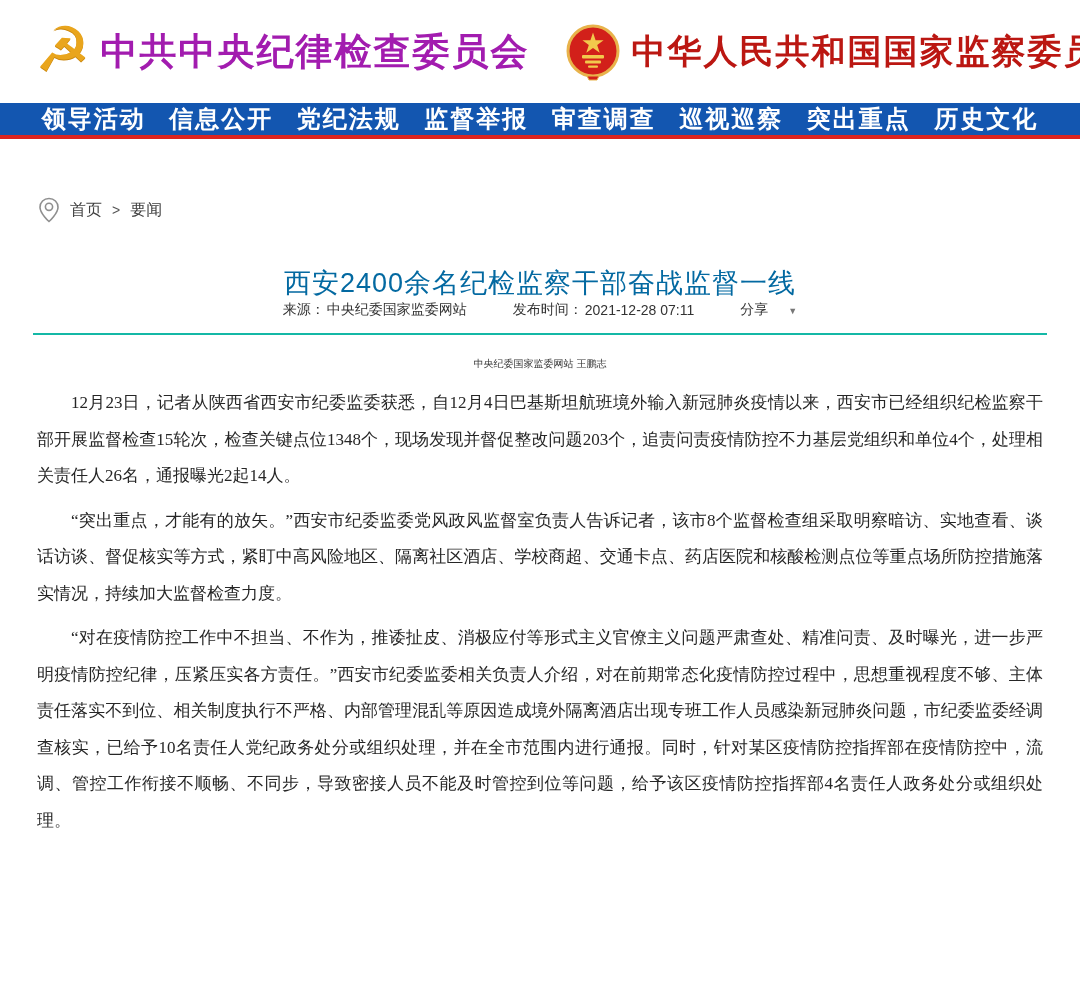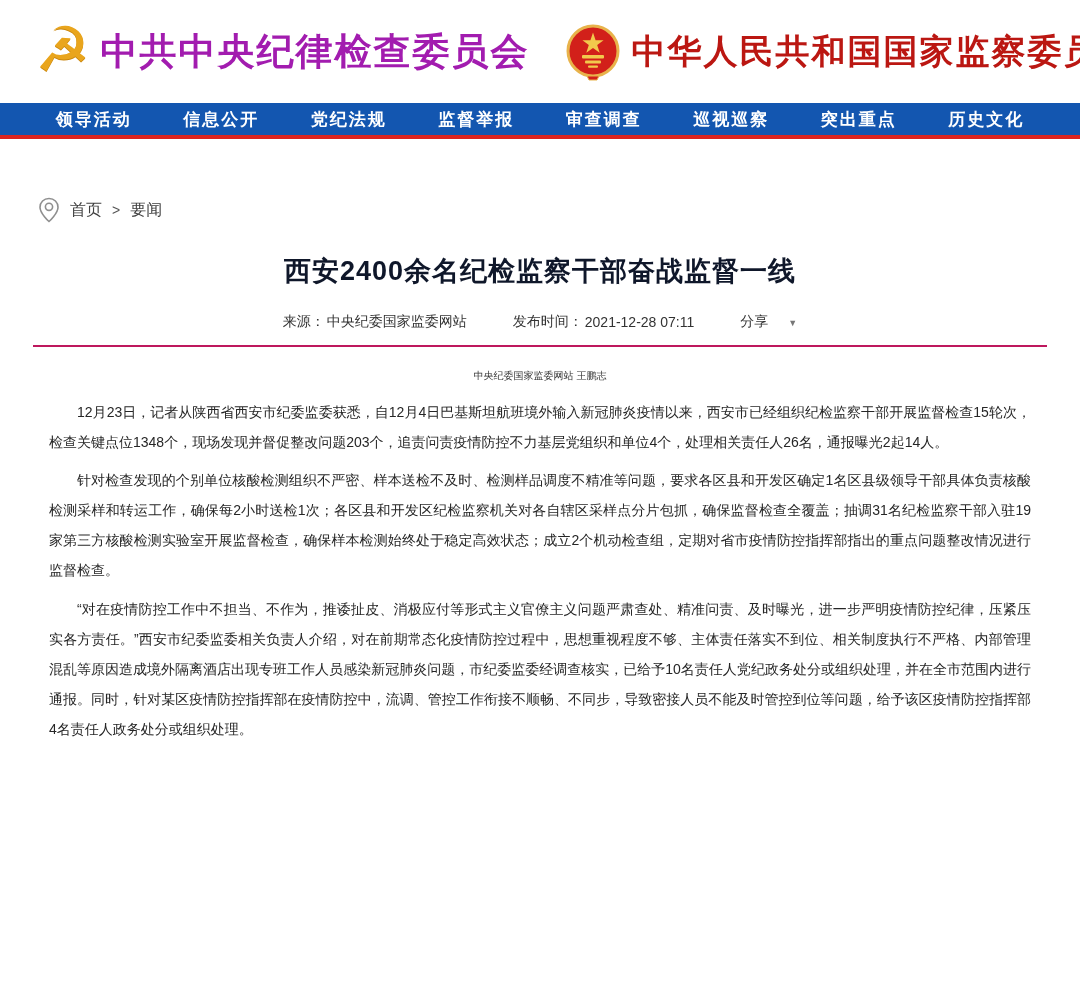--- a/index.html
+++ b/index.html
@@ -26,56 +26,56 @@
   .org-name.left  { font-size:37px; }
   .org-name.right { font-size:34px; color:#bb1712; }
 
   
   .main-nav {
     height:36px; background:#1356b0; border-bottom:4px solid #dc2420;
     display:flex; align-items:center; justify-content:space-around;
     padding:0 30px;
   }
   .nav-item {
-    color:#ffffff; font-size:17px; font-weight:bold; letter-spacing:2px;
+    color:#ffffff; font-size:24px; font-weight:bold; letter-spacing:2px;
     cursor:pointer; white-space:nowrap;
   }
 
   
   .breadcrumb {
     display:flex; align-items:center; gap:10px;
     padding:34px 0 0 38px; font-size:16px; color:#404040;margin-top:24px;
   }
   .breadcrumb .crumb { cursor:pointer; }
   .breadcrumb .sep { color:#555; font-size:14px; }
 
   
   .article { padding:0 33px; }
   .article-title {
-    text-align:center; color:#0f172a; font-size:27px; font-weight:bold;
-    letter-spacing:1px; margin-top:30px;
+    text-align:center; color:#0369a1; font-size:27px; font-weight:normal;
+    letter-spacing:1px; margin-top:42px;
   }
   .article-meta {
-    margin-top:24px; padding-bottom:14px;
+    padding-bottom:14px;
     display:flex; justify-content:center; align-items:center; gap:46px;
     font-size:14px; color:#333;
-    border-bottom:2px solid #be185d;
+    border-bottom:2px solid #14b8a6;
   }
   .meta-item { display:flex; align-items:center; gap:2px; white-space:nowrap; }
   .share-button { display:flex; align-items:center; gap:20px; cursor:pointer; color:#333; }
   .caret { font-size:9px; color:#777; transform:translateY(1px); }
 
   .article-byline {
     text-align:center; font-size:10px; color:#333; margin-top:22px;
   }
 
   .article-body { margin-top:14px; }
   .article-body p {
-    font-size:14px; line-height:2.15; color:#262626;
-    text-indent:2em; text-align:justify; margin:8px 16px;
+    font-size:17px; line-height:2.15; color:#262626;
+    text-indent:2em; text-align:justify; margin:8px 4px;font-family:Liberation Serif, serif;
   }
 
   .pin-icon svg { display:block; }
   .national-emblem svg { display:block; }
 </style>
 </head>
 <body>
 
 <header class="site-header">
   <div class="logo-group">
@@ -135,16 +135,16 @@
     <span class="share-button">
       <span>分享</span>
       <span class="caret">▼</span>
     </span>
   </div>
 
   <div class="article-byline">中央纪委国家监委网站 王鹏志</div>
 
   <div class="article-body">
     <p>12月23日，记者从陕西省西安市纪委监委获悉，自12月4日巴基斯坦航班境外输入新冠肺炎疫情以来，西安市已经组织纪检监察干部开展监督检查15轮次，检查关键点位1348个，现场发现并督促整改问题203个，追责问责疫情防控不力基层党组织和单位4个，处理相关责任人26名，通报曝光2起14人。</p>
-    <p>针对检查发现的个别单位核酸检测组织不严密、样本送检不及时、检测样品调度不精准等问题，要求各区县和开发区确定1名区县级领导干部具体负责核酸检测采样和转运工作，确保每2小时送检1次；各区县和开发区纪检监察机关对各自辖区采样点分片包抓，确保监督检查全覆盖；抽调31名纪检监察干部入驻19家第三方核酸检测实验室开展监督检查，确保样本检测始终处于稳定高效状态；成立2个机动检查组，定期对省市疫情防控指挥部指出的重点问题整改情况进行监督检查。</p>
+    <p>“突出重点，才能有的放矢。”西安市纪委监委党风政风监督室负责人告诉记者，该市8个监督检查组采取明察暗访、实地查看、谈话访谈、督促核实等方式，紧盯中高风险地区、隔离社区酒店、学校商超、交通卡点、药店医院和核酸检测点位等重点场所防控措施落实情况，持续加大监督检查力度。</p>
     <p>“对在疫情防控工作中不担当、不作为，推诿扯皮、消极应付等形式主义官僚主义问题严肃查处、精准问责、及时曝光，进一步严明疫情防控纪律，压紧压实各方责任。”西安市纪委监委相关负责人介绍，对在前期常态化疫情防控过程中，思想重视程度不够、主体责任落实不到位、相关制度执行不严格、内部管理混乱等原因造成境外隔离酒店出现专班工作人员感染新冠肺炎问题，市纪委监委经调查核实，已给予10名责任人党纪政务处分或组织处理，并在全市范围内进行通报。同时，针对某区疫情防控指挥部在疫情防控中，流调、管控工作衔接不顺畅、不同步，导致密接人员不能及时管控到位等问题，给予该区疫情防控指挥部4名责任人政务处分或组织处理。</p>
   </div>
 </main>
 
 </body></html>

